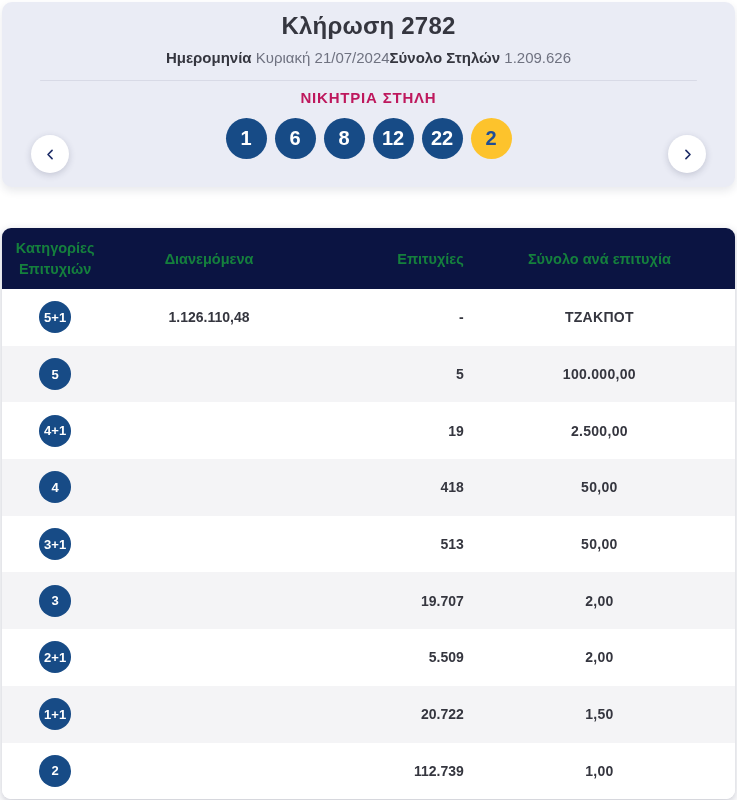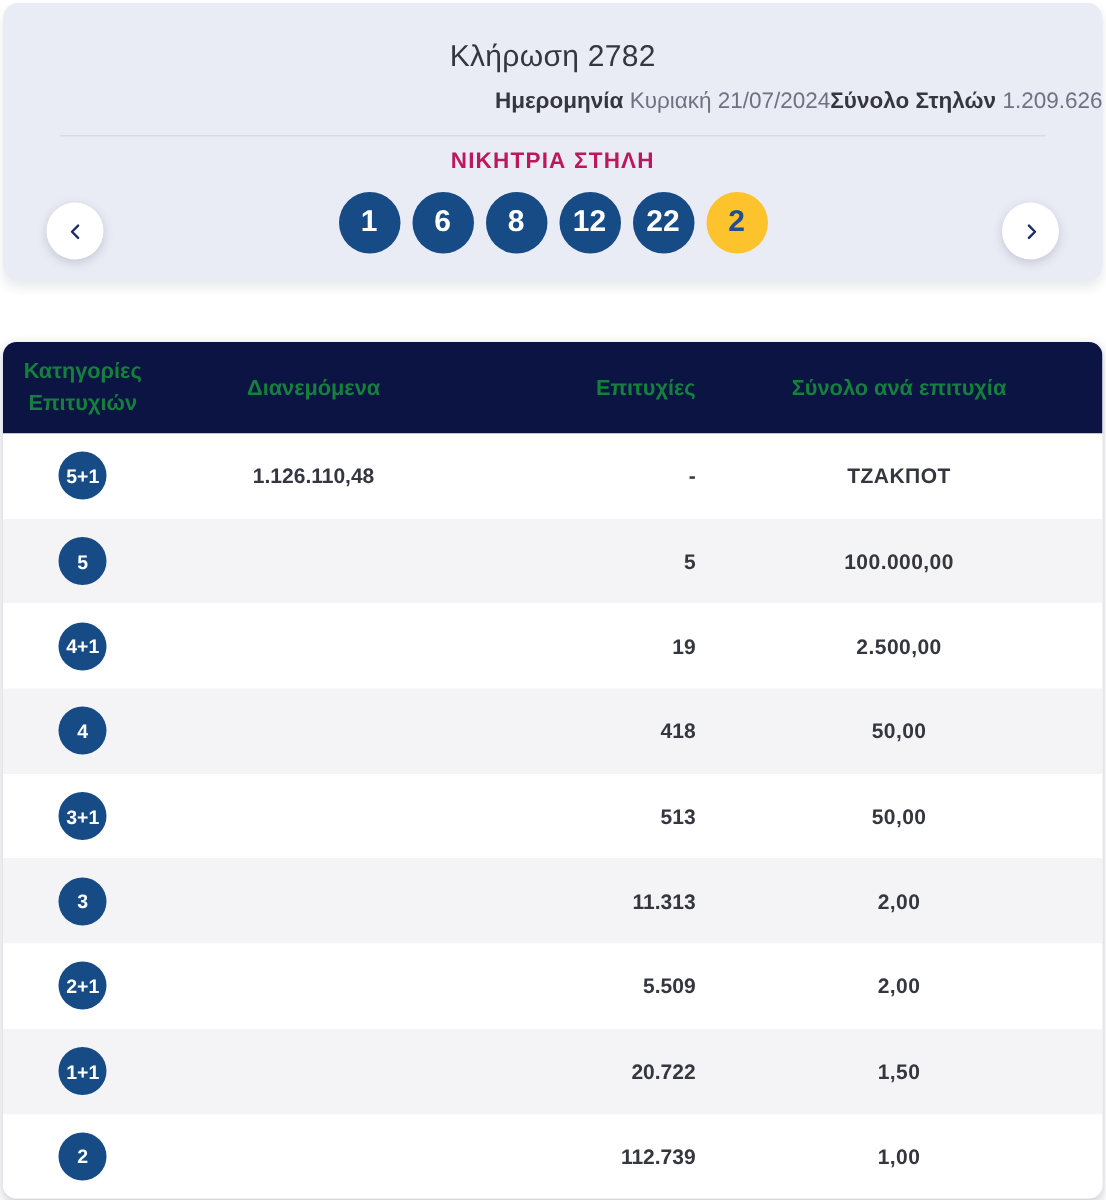--- a/index.html
+++ b/index.html
@@ -26,28 +26,28 @@
   .panel{
     position:relative;
     margin:2px 2px 0;
     height:185px;
     background:var(--panel);
     border-radius:10px;
     box-shadow:0 4px 8px rgba(30,35,70,.10);
   }
   .draw-title{
     text-align:center;
-    padding-top:25px;
-    font-size:20px;
-    font-weight:400;
+    padding-top:10px;
+    font-size:24px;
+    font-weight:700;
     letter-spacing:.2px;
   }
   .sub-line{
     display:flex;
-    justify-content:flex-end;
+    justify-content:center;
     margin-top:9px;
     font-size:15px;
   }
   .sub-item b{font-weight:700;color:var(--text-dark);}
   .sub-item .muted{color:var(--text-muted);}
   .divider{
     height:1px;
     background:var(--divider);
     margin:14px 38px 0;
     border-radius:1px;
@@ -216,21 +216,21 @@
       </div>
       <div class="trow">
         <div class="c1"><span class="badge">3+1</span></div>
         <div class="c2"></div>
         <div class="c3">513</div>
         <div class="c4 prize">50,00</div>
       </div>
       <div class="trow alt">
         <div class="c1"><span class="badge">3</span></div>
         <div class="c2"></div>
-        <div class="c3">11.313</div>
+        <div class="c3">19.707</div>
         <div class="c4 prize">2,00</div>
       </div>
       <div class="trow">
         <div class="c1"><span class="badge">2+1</span></div>
         <div class="c2"></div>
         <div class="c3">5.509</div>
         <div class="c4 prize">2,00</div>
       </div>
       <div class="trow alt">
         <div class="c1"><span class="badge">1+1</span></div>

